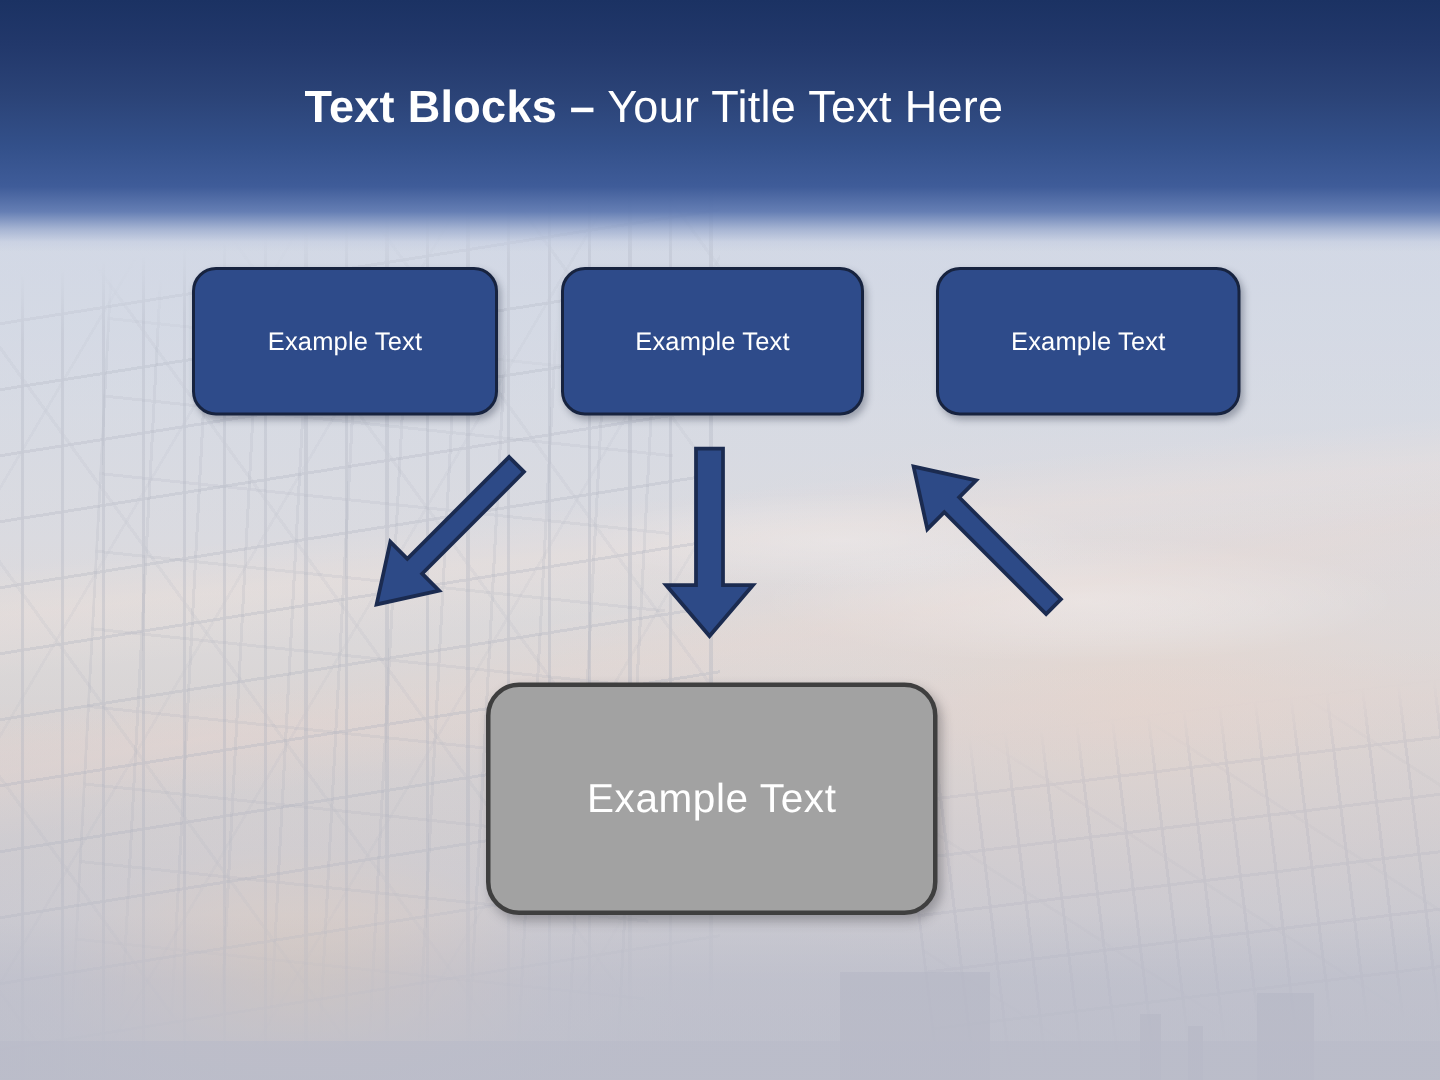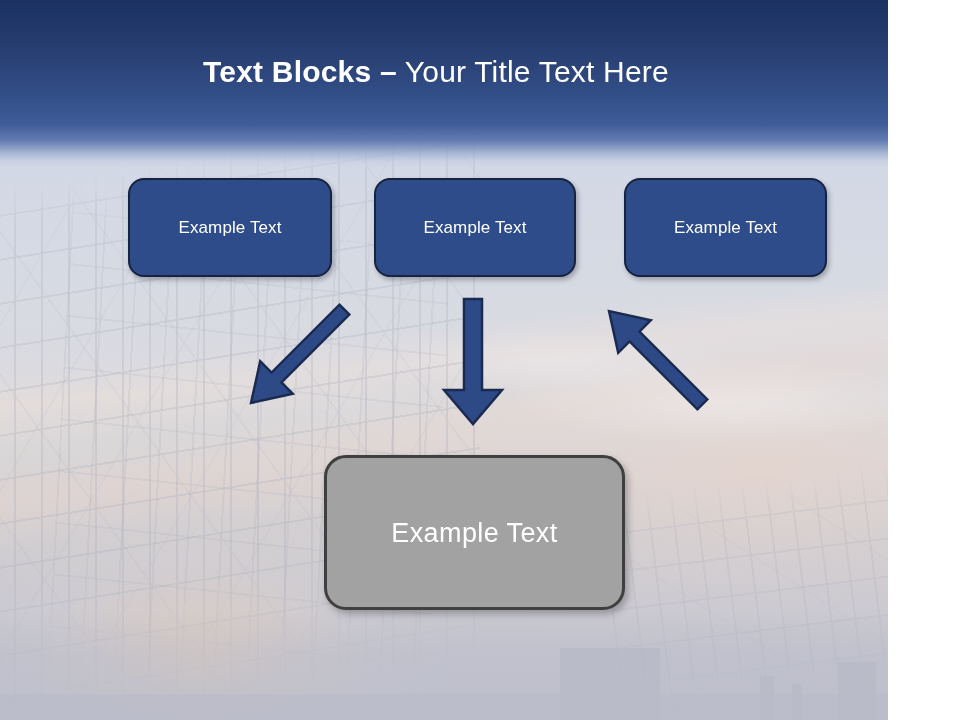--- a/index.html
+++ b/index.html
@@ -2,21 +2,21 @@
 <html><head>
 <meta charset="utf-8">
 <style>
   html, body {
     margin: 0;
     padding: 0;
     background: #ffffff;
   }
   #slide {
     position: relative;
-    width: 888px;
+    width: 960px;
     height: 720px;
     overflow: hidden;
     font-family: "Liberation Sans", sans-serif;
     background: #c9cbd6;
   }
 
   
   .bg-layer { position: absolute; inset: 0; }
 
   

